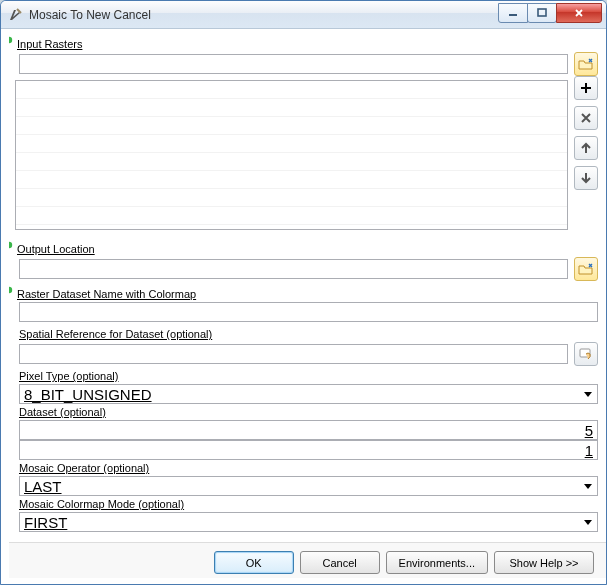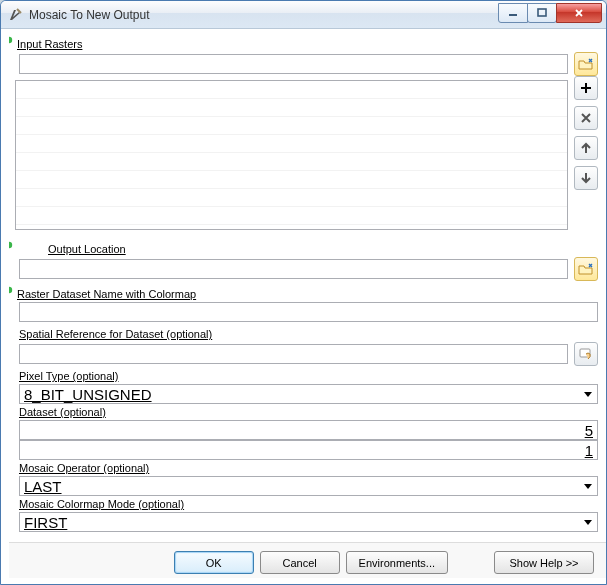--- a/index.html
+++ b/index.html
@@ -43,21 +43,21 @@
 <body>
 
 <div class="window">
   <div class="titlebar">
     <span class="titlebar-icon">
       <svg viewBox="0 0 16 16">
           <path d="M3 13 L7 3 L9 3 L6 10 L12 5 L13 6 L5 13 Z" fill="#555"></path>
           <path d="M10 2 L14 6" stroke="#986" stroke-width="2"></path>
         </svg>
     </span>
-    <span class="titlebar-title">Mosaic To New Output</span>
+    <span class="titlebar-title">Mosaic To New Cancel</span>
     <div class="win-btns">
       <div class="win-btn min">
           <svg viewBox="0 0 12 10">
             <rect x="2" y="6" width="8" height="2" fill="#3a5a7a"></rect>
           </svg>
         </div>
       <div class="win-btn">
           <svg viewBox="0 0 12 10">
             <rect x="2" y="1" width="8" height="7" fill="none" stroke="#3a5a7a" stroke-width="1.6"></rect>
           </svg>
@@ -119,21 +119,21 @@
               </svg>
             </div>
           <div class="icon-btn">
               <svg width="14" height="14">
                 <path d="M7 2 v8 M3 7 l4 4 l4 -4" stroke="#555" stroke-width="2" fill="none"></path>
               </svg>
             </div>
         </div>
       </div>
 
-      <div style="display:flex;align-items:center;gap:31px;">
+      <div style="display:flex;align-items:center;">
         <span class="bullet">
             <svg viewBox="0 0 8 8">
               <circle cx="4" cy="4" r="3.2" fill="#3ab54a"></circle>
             </svg>
           </span>
         <span class="field-label">Output Location</span>
       </div>
       <div class="full-row">
         <input class="txt" value="" style="">
         <div class="icon-btn folder">
@@ -196,16 +196,16 @@
             <input class="txt select" readonly="" value="FIRST" style="">
           </div>
         </div>
 
     </div>
 
     <div class="buttons">
       <div class="btn primary">OK</div>
       <div class="btn">Cancel</div>
       <div class="btn" style="min-width:100px;">Environments...</div>
-      <div class="btn" style="min-width:100px;margin-left:40px;">Show Help &gt;&gt;</div>
+      <div class="btn" style="min-width:100px;">Show Help &gt;&gt;</div>
     </div>
   </div>
 </div>
 
 </body></html>

